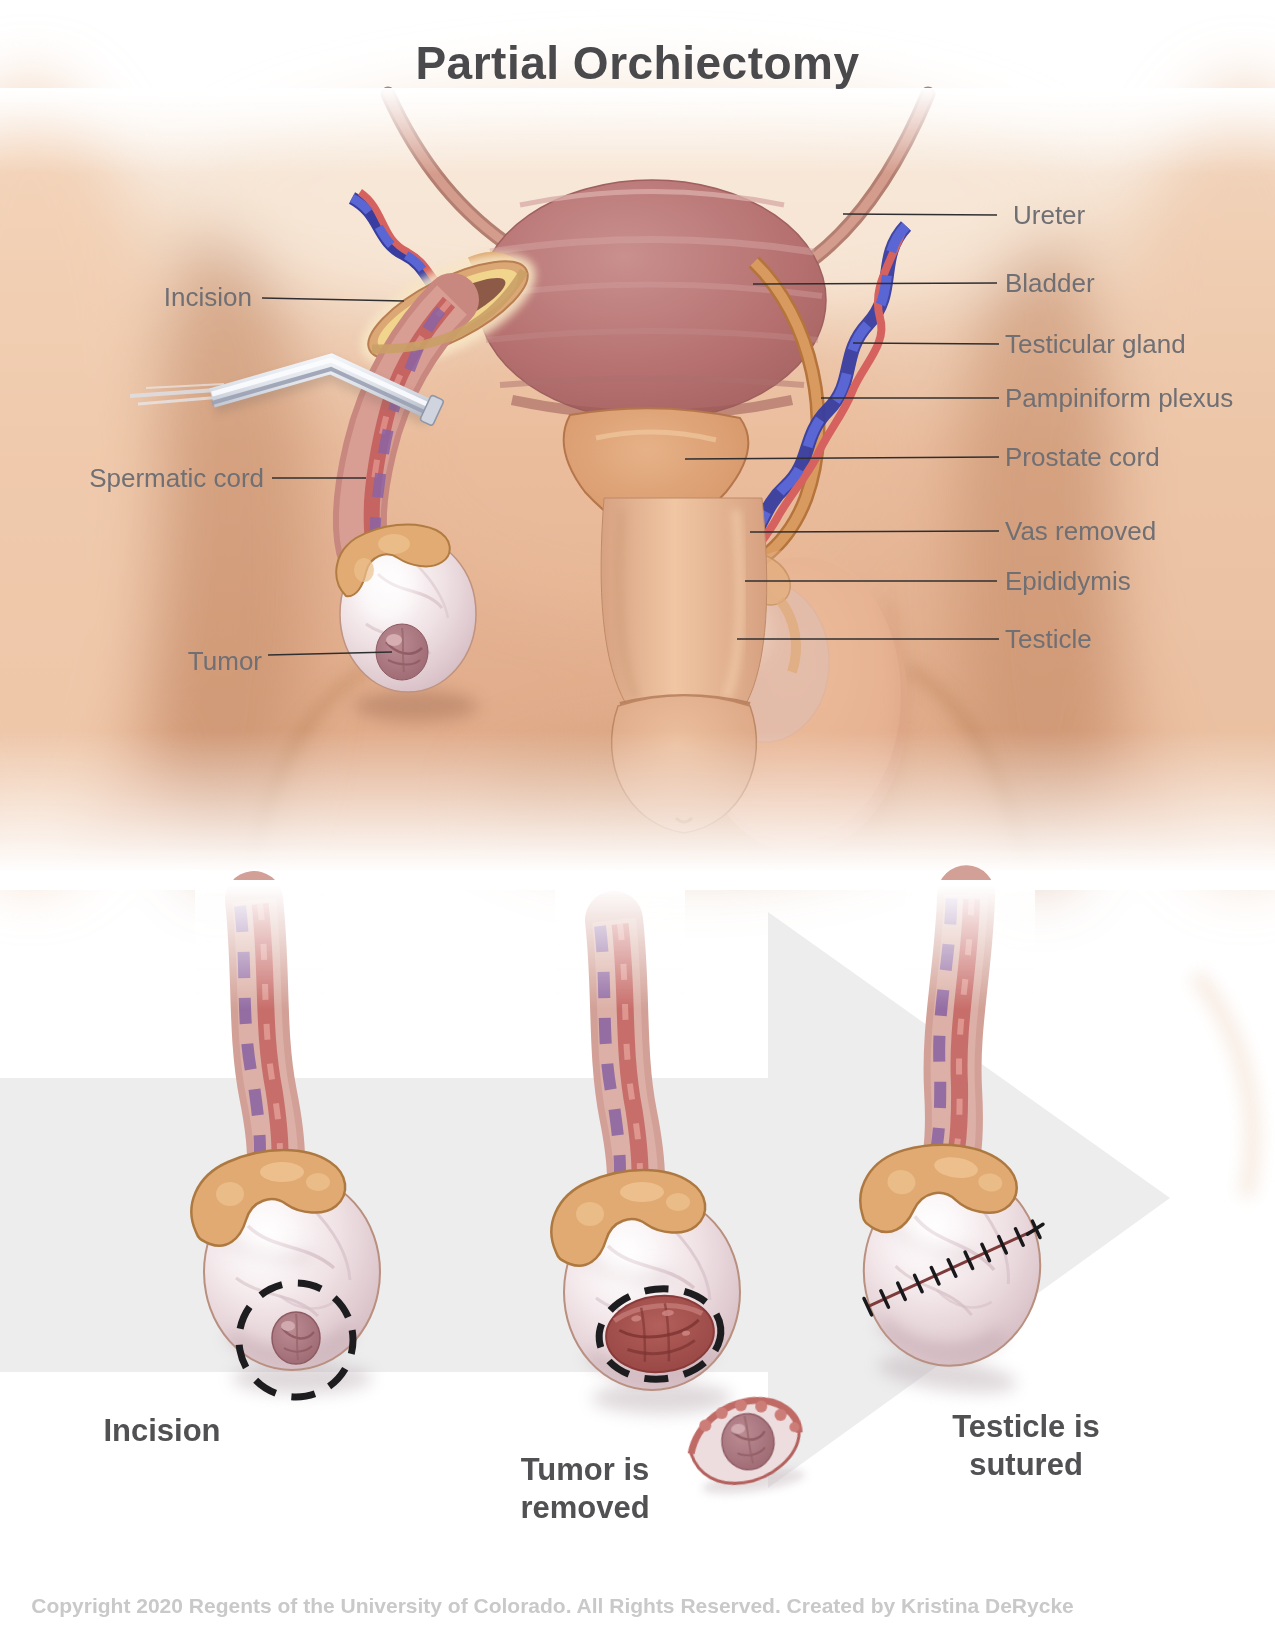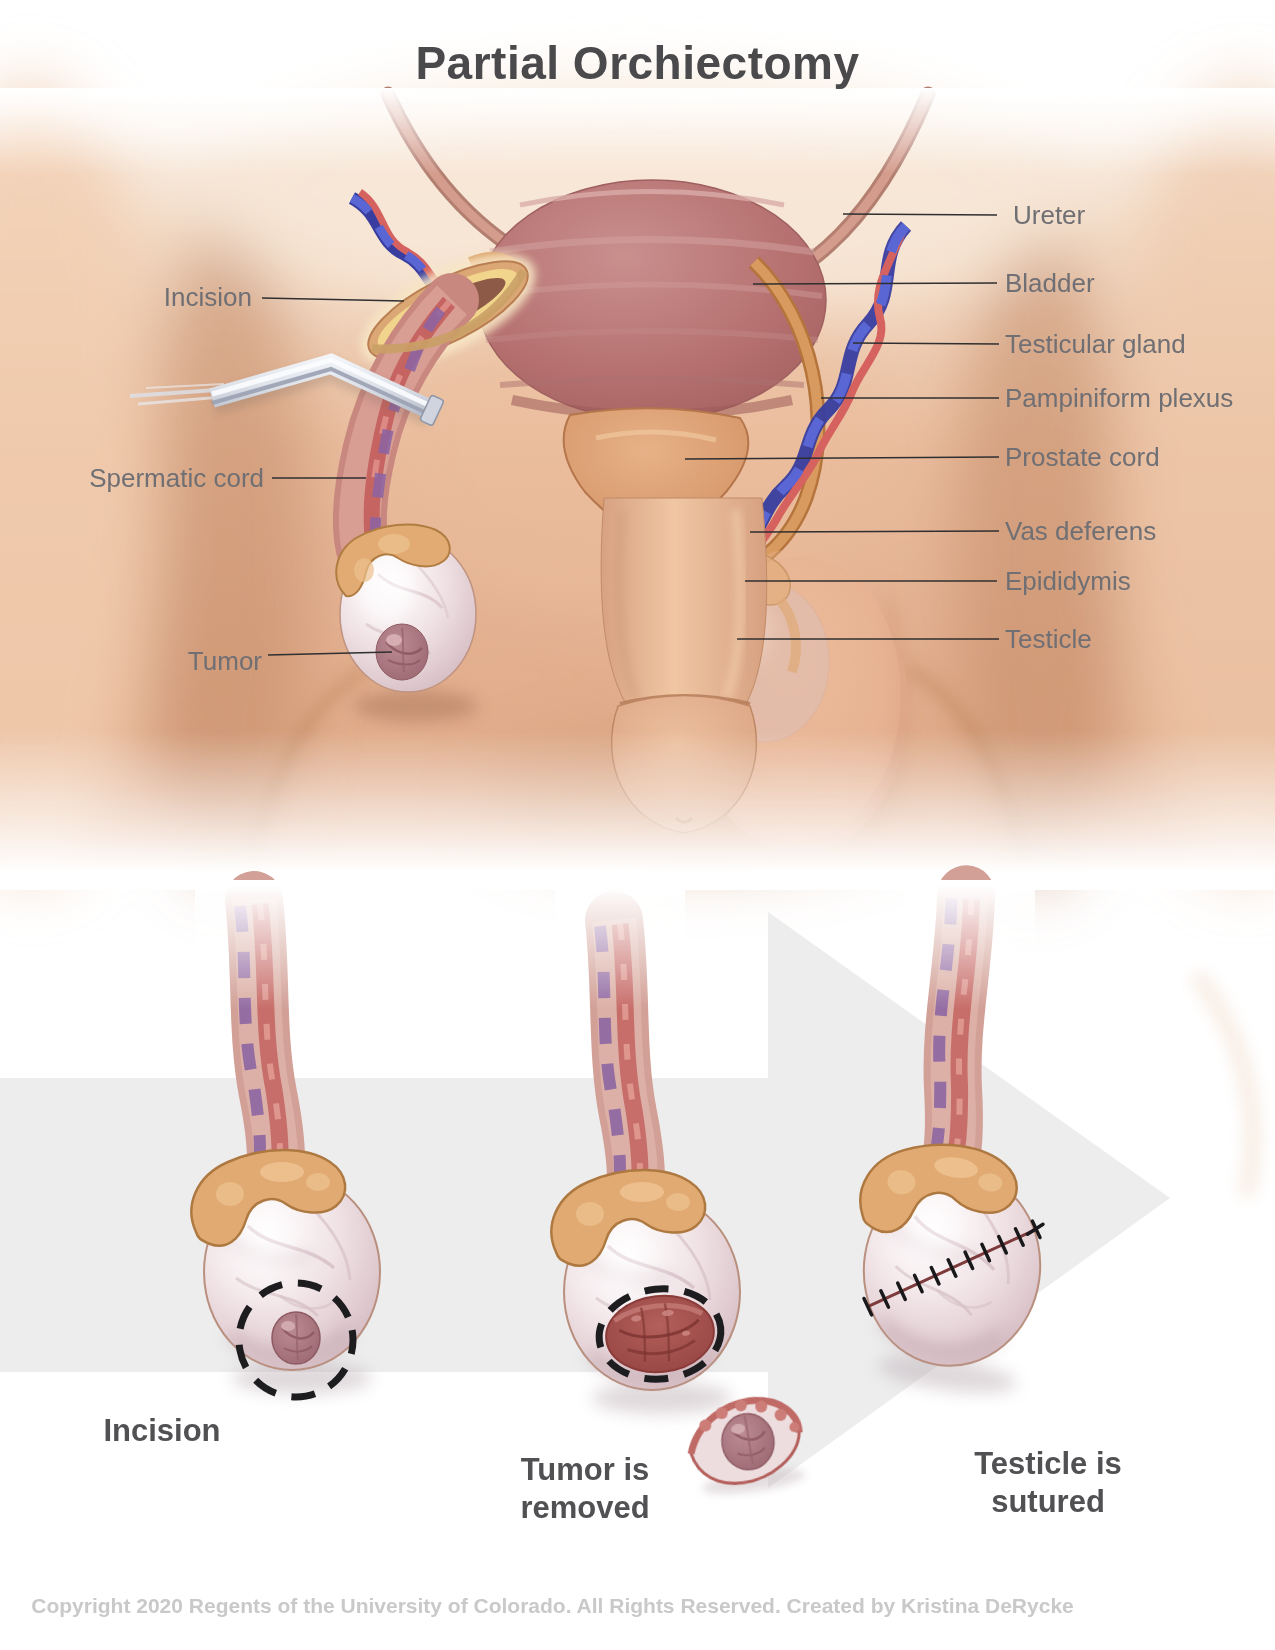--- a/index.html
+++ b/index.html
@@ -341,23 +341,23 @@
 
 <div class="label side-left" style="right:1023px;top:280px;">Incision</div>
 <div class="label side-left" style="right:1011px;top:461px;">Spermatic cord</div>
 <div class="label side-left" style="right:1013px;top:644px;">Tumor</div>
 
 <div class="label" style="left:1005px;top:198px;margin-left:8px;">Ureter</div>
 <div class="label" style="left:1005px;top:266px;">Bladder</div>
 <div class="label" style="left:1005px;top:327px;">Testicular gland</div>
 <div class="label" style="left:1005px;top:381px;">Pampiniform plexus</div>
 <div class="label" style="left:1005px;top:440px;">Prostate cord</div>
-<div class="label" style="left:1005px;top:514px;">Vas deferens</div>
+<div class="label" style="left:1005px;top:514px;">Vas removed</div>
 <div class="label" style="left:1005px;top:564px;">Epididymis</div>
 <div class="label" style="left:1005px;top:622px;">Testicle</div>
 
 <div class="step-label" style="left:62px;top:1412px;width:200px;">Incision</div>
 <div class="step-label" style="left:485px;top:1408px;width:200px;margin-top:43px;">Tumor is removed</div>
-<div class="step-label" style="left:943px;top:1408px;width:210px;margin-top:37px;">Testicle is sutured</div>
+<div class="step-label" style="left:921px;top:1408px;width:210px;">Testicle is sutured</div>
 
 <div class="copyright">Copyright 2020 Regents of the University of Colorado. All Rights Reserved. Created by Kristina DeRycke</div>
 
 </div>
 
 </body></html>

